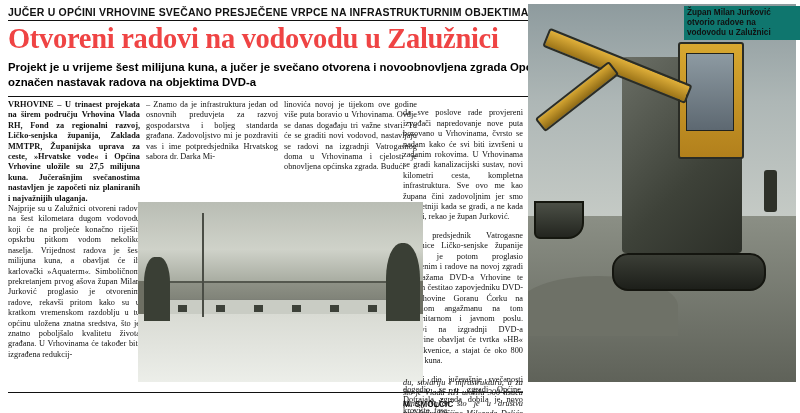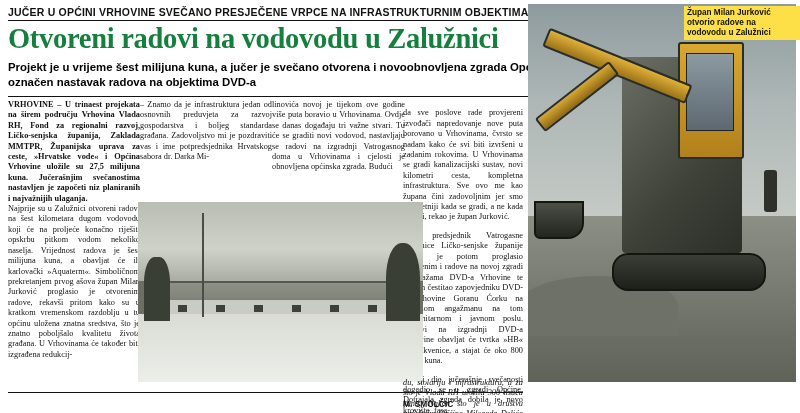--- a/index.html
+++ b/index.html
@@ -36,21 +36,21 @@
 
   
   .headline{
     font-family:"Liberation Serif", serif;
     font-weight:bold;
     font-size:28.5px;
     line-height:1.02;
     letter-spacing:-0.3px;
     margin:2px 0 0 2px;
     width:620px;
-    color:#15803d;
+    color:#ef4444;
   }
   .subhead{
     font-family:"Liberation Sans", sans-serif;
     font-weight:bold;
     font-size:11.4px;
     line-height:1.30;
     margin:7px 0 0 2px;
     width:600px;
     color:#000;
   }
@@ -58,21 +58,21 @@
     width:622px;height:1px;background:#111;margin:6px 0 0 2px;
   }
 
   
   .cols{
     position:absolute;
     left:8px;
     top:100px;
     width:415px;
     display:flex;
-    gap:0;
+    gap:6px;
   }
   .col{
     width:132px;
     font-size:8.3px;
     line-height:1.255;
     text-align:justify;
     hyphens:auto;
     color:#111;
   }
   .col p{margin:0;}
@@ -216,21 +216,21 @@
     position:absolute;left:236px;top:44%;width:13px;height:42px;
     background:#2e3129;border-radius:3px;
   }
 
   
   .inset-cap{
     position:absolute;
     left:684px;
     top:6px;
     width:110px;
-    background:#fde047;
+    background:#0f766e;
     padding:2px 3px;
     font-family:"Liberation Sans", sans-serif;
     font-weight:bold;
     font-size:8.2px;
     line-height:1.22;
     color:#111;
     text-align:left;
   }
 
   

